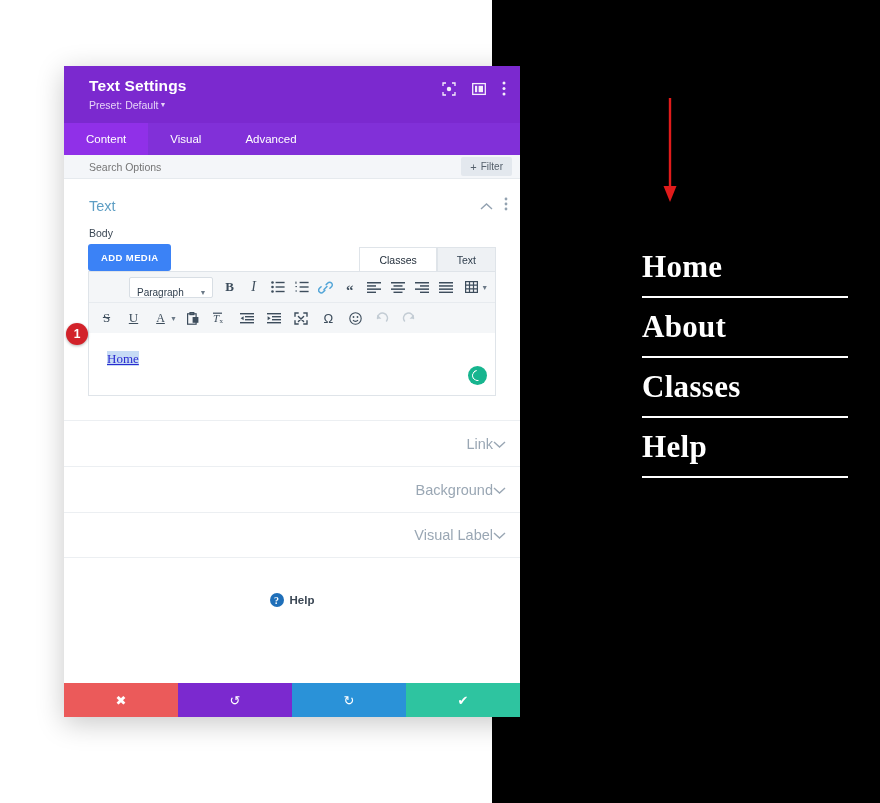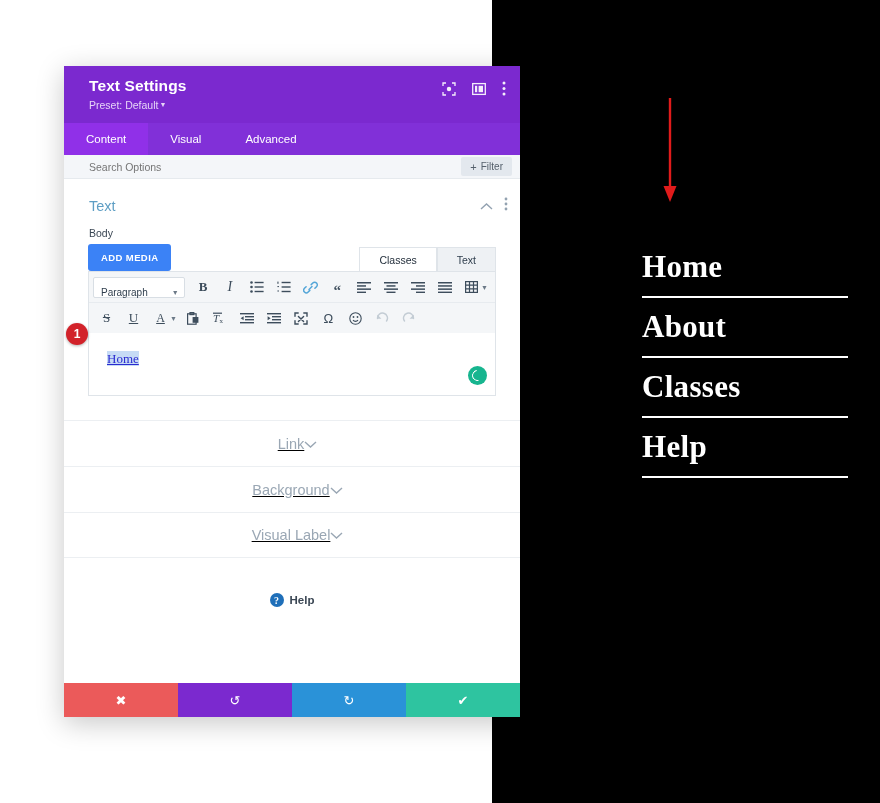--- a/index.html
+++ b/index.html
@@ -109,21 +109,21 @@
   .tb-item {
     width: 27px; height: 24px; display: flex; align-items: center; justify-content: center;
     cursor: pointer; color: #3d4d5c; font-size: 12.5px;
   }
   .tb-item.disabled { color: #c3ccd4; }
   .tb-item.link-ic { color: #54a6d8; }
   .tb-select {
     background: #ffffff; border: 1px solid #d8dee4; border-radius: 2px;
     font-size: 10px; color: #2f3e4d; height: 21px; width: 92px;
     display: flex; align-items: center; justify-content: space-between;
-    padding: 10px 5px 0 7px; margin-right: 5px; cursor: pointer;
+    padding: 10px 5px 0 7px; margin-right: 5px; cursor: pointer; margin-left: 36px;
   }
   .tb-caret { font-size: 7px; color: #6b7987; }
   .tb-split { display: flex; align-items: center; cursor: pointer; }
   .tb-split .tb-caret { margin-left: -4px; margin-right: 3px; }
 
   .editor-content {
     background: #ffffff; height: 62px; padding: 16px 16px 0 18px; position: relative;
   }
   .home-link {
     font-family: "Liberation Serif", serif; font-size: 13px;
@@ -145,22 +145,22 @@
     width: 22px; height: 22px; border-radius: 50%;
     background: #d2222a; color: #ffffff; font-size: 12px; font-weight: bold;
     display: flex; align-items: center; justify-content: center;
     box-shadow: 0 1px 3px rgba(0,0,0,.3);
   }
 
   
   .accordion { margin-top: 24px; }
   .acc-item {
     height: 46px; border-top: 1px solid #eceff2;
-    display: flex; align-items: center; justify-content: center;
-    padding: 0 14px 0 25px; cursor: pointer; text-decoration: underline;
+    display: flex; align-items: center; justify-content: flex-end;
+    padding: 0 14px 0 25px; cursor: pointer;
   }
   .acc-item:last-of-type { border-bottom: 1px solid #eceff2; }
   .acc-label { color: #9aa7b4; font-size: 14.5px; }
   .acc-chev { color: #9aa7b4; }
 
   .help-row {
     display: flex; align-items: center; justify-content: center; gap: 6px;
     margin-top: 35px; cursor: pointer;
   }
   .help-dot {

